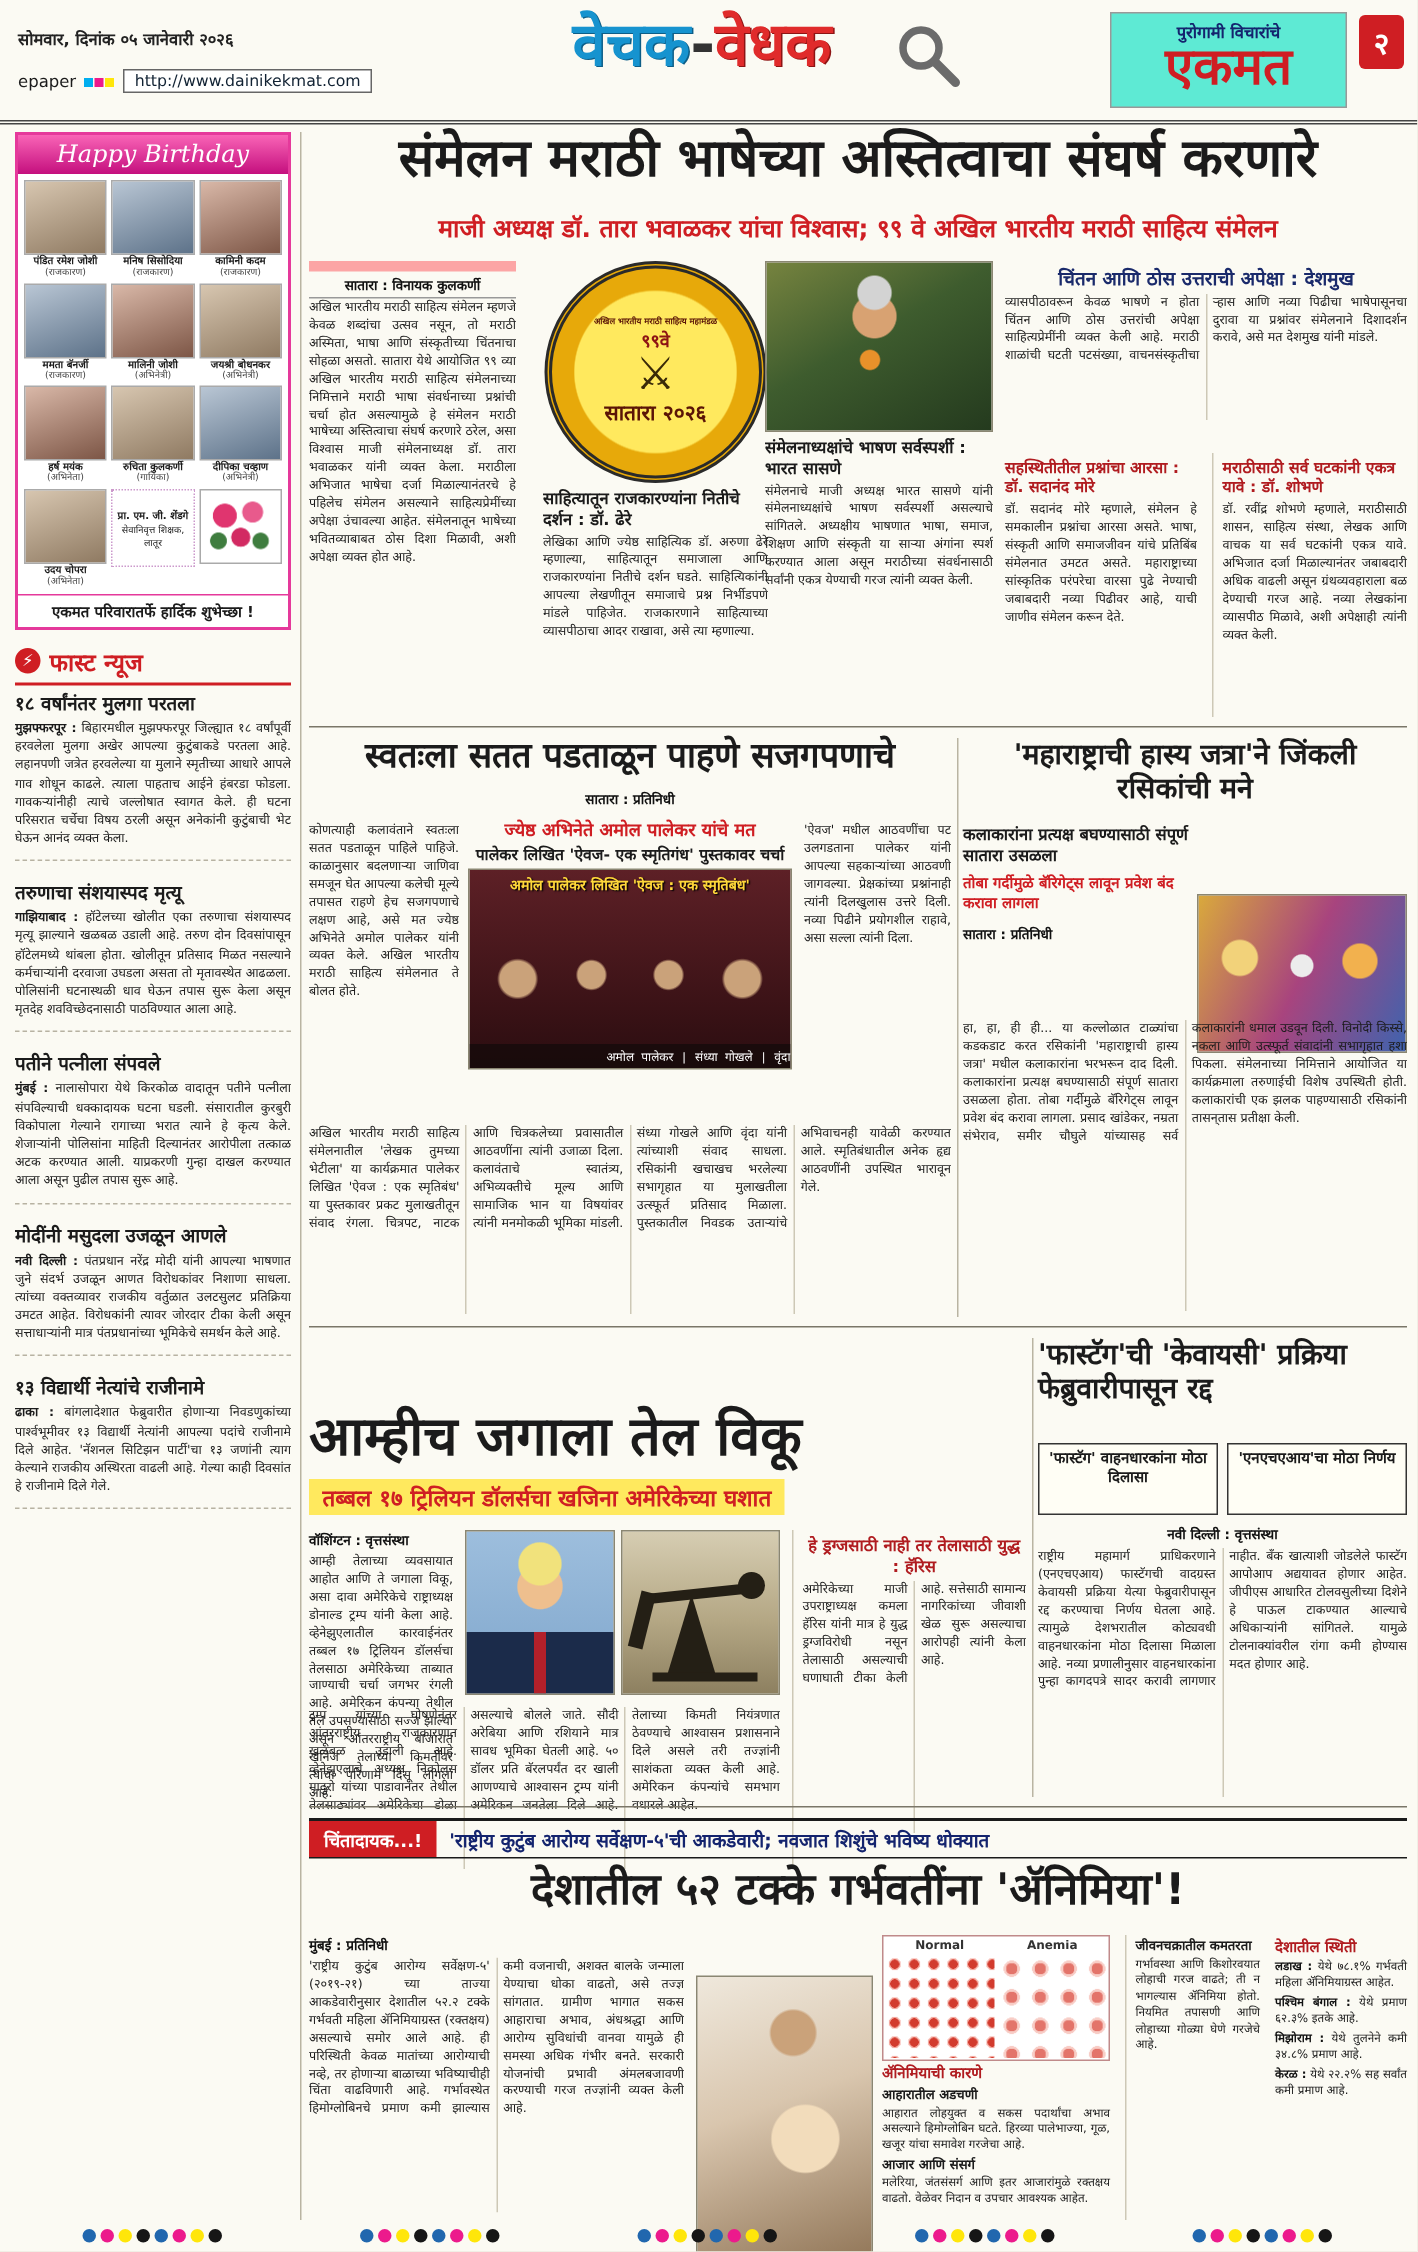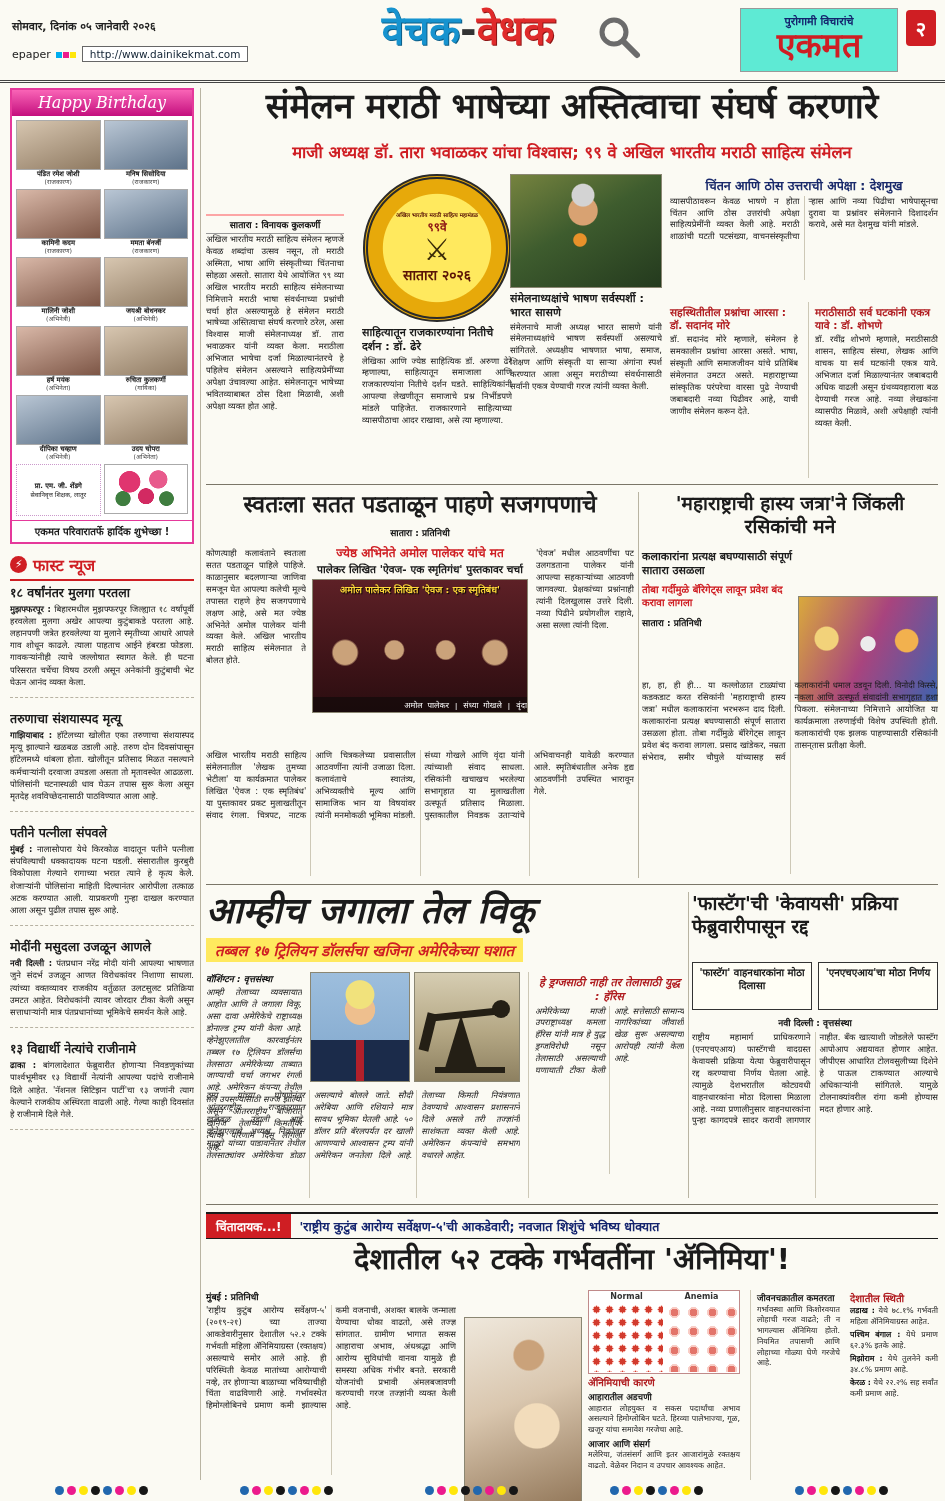--- a/index.html
+++ b/index.html
@@ -23,21 +23,21 @@
   .hdr-right{position:absolute;left:740px;top:8px;width:156px;height:62px;border:1px solid #999;background:#5eead4;text-align:center;}
   .tagline{font-size:11px;font-weight:bold;color:#14246e;margin-top:4px;}
   .paper{font-size:34px;font-weight:bold;color:#cf1e23;line-height:1;font-family:"DejaVu Serif",serif;}
   .hdr-page{position:absolute;left:906px;top:10px;width:30px;height:36px;background:#cf1e23;color:#fff;
             font-size:20px;font-weight:bold;display:flex;align-items:center;justify-content:center;border-radius:4px;}
   
   .sidebar{position:absolute;left:10px;top:88px;width:184px;height:1392px;overflow:hidden;}
   .bday{border:2px solid #e5399b;background:#fff;}
   .bday-hdr{height:26px;background:linear-gradient(180deg,#f964b6,#c40f7e);color:#fff;text-align:center;
             font-family:"DejaVu Serif",serif;font-style:italic;font-size:16px;line-height:26px;}
-  .bday-grid{display:grid;grid-template-columns:repeat(2,1fr);gap:3px;padding:4px;}
+  .bday-grid{display:grid;grid-template-columns:repeat(3,1fr);gap:3px;padding:4px;}
   .bd-cell{text-align:center;}
   .bd-ph{height:48px;border:1px solid #aaa;}
   .bpA{background:linear-gradient(160deg,#d7c6b0,#8f7a62);}
   .bpB{background:linear-gradient(160deg,#b9c6d4,#5d7289);}
   .bpC{background:linear-gradient(160deg,#d9b8a8,#7d5646);}
   .bd-name{font-size:6.8px;font-weight:bold;line-height:1.15;margin-top:1px;}
   .bd-role{font-size:6.3px;color:#444;line-height:1.1;}
   .bd-text{font-size:6.8px;font-weight:bold;display:flex;flex-direction:column;justify-content:center;height:48px;border:1px dotted #c9c;padding:1px;}
   .ph-rose{height:48px;border:1px solid #aaa;background:
       radial-gradient(circle at 30% 35%, #e0356f 0 16%, transparent 17%),
@@ -250,21 +250,21 @@
       <div class="fn-body"><span class="dl">ढाका :</span> <span>बांगलादेशात फेब्रुवारीत होणाऱ्या निवडणुकांच्या पार्श्वभूमीवर १३ विद्यार्थी नेत्यांनी आपल्या पदांचे राजीनामे दिले आहेत. 'नॅशनल सिटिझन पार्टी'चा १३ जणांनी त्याग केल्याने राजकीय अस्थिरता वाढली आहे. गेल्या काही दिवसांत हे राजीनामे दिले गेले.</span></div>
     </div>
   </aside>
 
   <div class="vline" style="left:200px;top:88px;height:1392px;"></div>
 
   <section class="abs" style="left:206px;top:88px;width:732px;height:390px;">
     <div class="h-lead">संमेलन मराठी भाषेच्या अस्तित्वाचा संघर्ष करणारे</div>
     <div class="h-sub abs" style="left:0;top:52px;width:732px;">माजी अध्यक्ष डॉ. तारा भवाळकर यांचा विश्वास; ९९ वे अखिल भारतीय मराठी साहित्य संमेलन</div>
     <div class="abs" style="left:0;top:86px;width:138px;height:304px;">
-      <div class="byline" style="border-top:2px solid #fca5a5;border-bottom:1px solid #999;margin-top:40px;">सातारा : विनायक कुलकर्णी</div>
+      <div class="byline" style="border-top:7px solid #fca5a5;border-bottom:1px solid #999;">सातारा : विनायक कुलकर्णी</div>
       <div class="body-txt" style="height:282px;">अखिल भारतीय मराठी साहित्य संमेलन म्हणजे केवळ शब्दांचा उत्सव नसून, तो मराठी अस्मिता, भाषा आणि संस्कृतीच्या चिंतनाचा सोहळा असतो. सातारा येथे आयोजित ९९ व्या अखिल भारतीय मराठी साहित्य संमेलनाच्या निमित्ताने मराठी भाषा संवर्धनाच्या प्रश्नांची चर्चा होत असल्यामुळे हे संमेलन मराठी भाषेच्या अस्तित्वाचा संघर्ष करणारे ठरेल, असा विश्वास माजी संमेलनाध्यक्ष डॉ. तारा भवाळकर यांनी व्यक्त केला. मराठीला अभिजात भाषेचा दर्जा मिळाल्यानंतरचे हे पहिलेच संमेलन असल्याने साहित्यप्रेमींच्या अपेक्षा उंचावल्या आहेत. संमेलनातून भाषेच्या भवितव्याबाबत ठोस दिशा मिळावी, अशी अपेक्षा व्यक्त होत आहे.</div>
     </div>
     <div class="abs" style="left:156px;top:86px;width:150px;height:304px;overflow:hidden;">
       <div class="emblem">
         <div class="emb-l1">अखिल भारतीय मराठी साहित्य महामंडळ</div>
         <div class="emb-num">९९वे</div>
         <div class="emb-sword">⚔</div>
         <div class="emb-place">सातारा २०२६</div>
       </div>
       <div class="sub-t">साहित्यातून राजकारण्यांना नितीचे दर्शन : डॉ. ढेरे</div>
@@ -315,21 +315,21 @@
       <div style="font-size:11px;font-weight:bold;line-height:1.3;">कलाकारांना प्रत्यक्ष बघण्यासाठी संपूर्ण सातारा उसळला</div>
       <div class="kick-red" style="font-size:10px;line-height:1.3;margin-top:4px;">तोबा गर्दीमुळे बॅरिगेट्स लावून प्रवेश बंद करावा लागला</div>
       <div class="byline" style="text-align:left;margin-top:5px;">सातारा : प्रतिनिधी</div>
     </div>
     <div class="photo ph-hasya abs" style="left:156px;top:58px;width:138px;height:104px;"></div>
     <div class="abs body-txt colrule" style="left:0;top:188px;width:296px;height:194px;column-count:2;">हा, हा, ही ही... या कल्लोळात टाळ्यांचा कडकडाट करत रसिकांनी 'महाराष्ट्राची हास्य जत्रा' मधील कलाकारांना भरभरून दाद दिली. कलाकारांना प्रत्यक्ष बघण्यासाठी संपूर्ण सातारा उसळला होता. तोबा गर्दीमुळे बॅरिगेट्स लावून प्रवेश बंद करावा लागला. प्रसाद खांडेकर, नम्रता संभेराव, समीर चौघुले यांच्यासह सर्व कलाकारांनी धमाल उडवून दिली. विनोदी किस्से, नकला आणि उत्स्फूर्त संवादांनी सभागृहात हशा पिकला. संमेलनाच्या निमित्ताने आयोजित या कार्यक्रमाला तरुणाईची विशेष उपस्थिती होती. कलाकारांची एक झलक पाहण्यासाठी रसिकांनी तासन्‌तास प्रतीक्षा केली.</div>
   </section>
 
   <div class="hline" style="left:206px;top:884px;width:732px;"></div>
 
-  <section class="abs" style="left:206px;top:892px;width:478px;height:306px;font-style:italic;">
+  <section class="abs" style="left:206px;top:940px;width:478px;height:306px;">
     <div class="h-oil">आम्हीच जगाला तेल विकू</div>
     <div class="abs" style="left:0;top:46px;"><span class="hl-yellow">तब्बल १७ ट्रिलियन डॉलर्सचा खजिना अमेरिकेच्या घशात</span></div>
     <div class="abs" style="left:0;top:80px;width:96px;height:226px;">
       <div class="byline" style="text-align:left;padding:0 0 2px;">वॉशिंग्टन : वृत्तसंस्था</div>
       <div class="body-txt" style="height:206px;">आम्ही तेलाच्या व्यवसायात आहोत आणि ते जगाला विकू, असा दावा अमेरिकेचे राष्ट्राध्यक्ष डोनाल्ड ट्रम्प यांनी केला आहे. व्हेनेझुएलातील कारवाईनंतर तब्बल १७ ट्रिलियन डॉलर्सचा तेलसाठा अमेरिकेच्या ताब्यात जाण्याची चर्चा जगभर रंगली आहे. अमेरिकन कंपन्या तेथील तेल उपसण्यासाठी सज्ज झाल्या असून आंतरराष्ट्रीय बाजारात खनिज तेलाच्या किमतींवर त्याचा परिणाम दिसू लागला आहे.</div>
     </div>
     <div class="abs" style="left:104px;top:80px;width:210px;height:110px;display:flex;gap:4px;">
       <div class="photo ph-trump" style="width:98px;height:108px;">
           <i class="tie"></i>
         </div>

